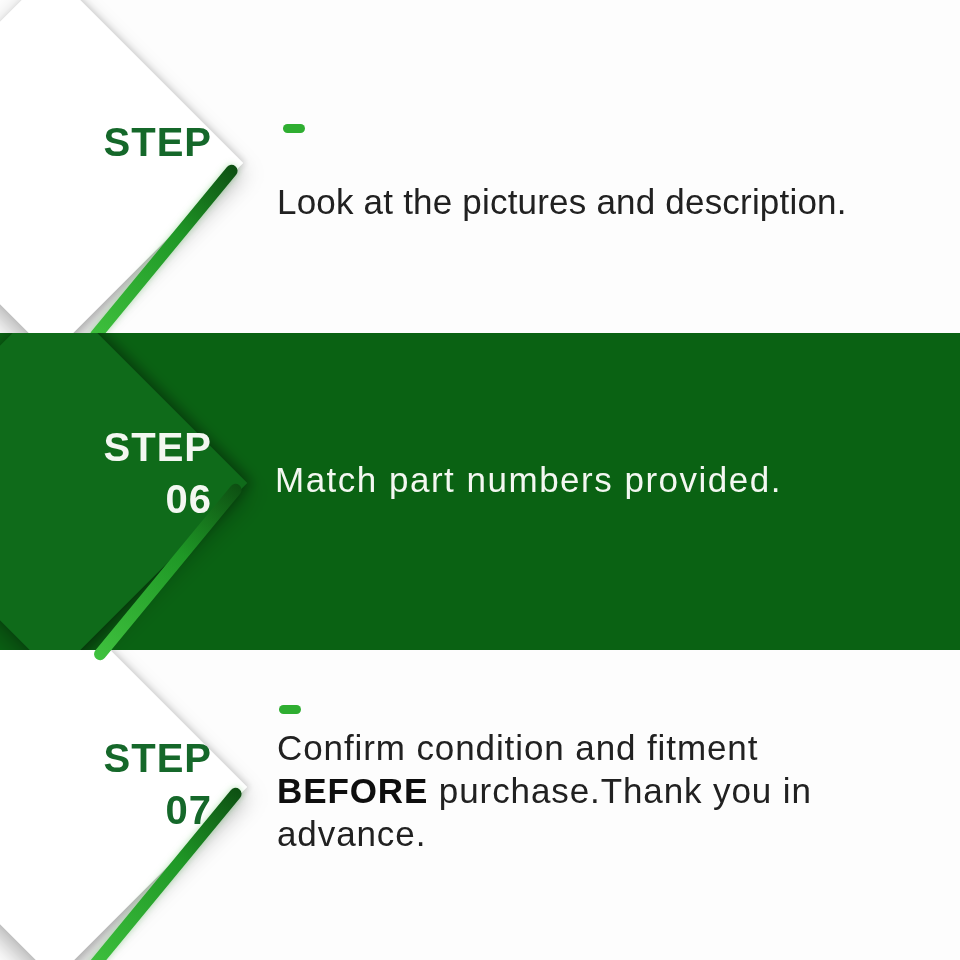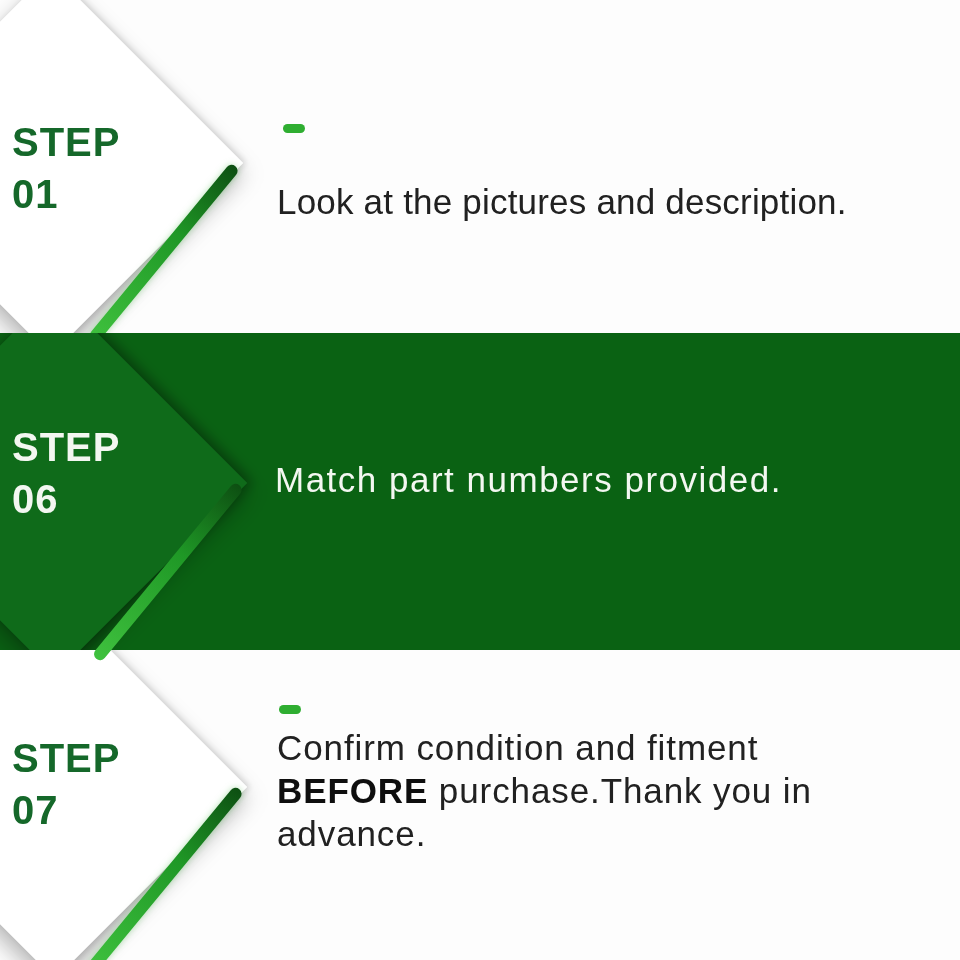--- a/index.html
+++ b/index.html
@@ -40,21 +40,21 @@
       var(--line-grad-mid,#1f9826) 40%,
       var(--line-grad-end,#3fc13e));
     border-radius:6px;
     box-shadow:0 0 6px rgba(110,200,110,0.5);
   }
   .l1 { left:240px; top:170px; width:225px; z-index:1; }
   .l2 { left:244px; top:489px; width:225px; z-index:4; box-shadow:none; }
   .l3 { left:244px; top:793px; width:235px; z-index:1; }
   
   .step-heading {
-    position:absolute; left:12px; width:200px; text-align:left;
+    position:absolute; left:12px; width:200px; text-align:right;
     font-weight:700; font-size:40px; line-height:52px; letter-spacing:1px;
     color:var(--heading-green,#15682a); z-index:5;
   }
   .h1 { top:116px; }
   .h2 { top:421px; color:var(--band-text,#f3f7f1); }
   .h3 { top:732px; }
   
   .body-text {
     position:absolute; left:277px; font-size:35px; line-height:43px;
     color:var(--body-text,#212121); z-index:5;
@@ -84,21 +84,20 @@
   <div class="band-clip">
     <div class="diamond d2"></div>
   </div>
   <div class="line l2"></div>
 
   <div class="diamond white d3"></div>
   <div class="line l3"></div>
 
   <div class="step-heading h1">
     <div>STEP</div>
-    <div>01</div>
   </div>
   <div class="step-heading h2">
     <div>STEP</div>
     <div>06</div>
   </div>
   <div class="step-heading h3">
     <div>STEP</div>
     <div>07</div>
   </div>
 

